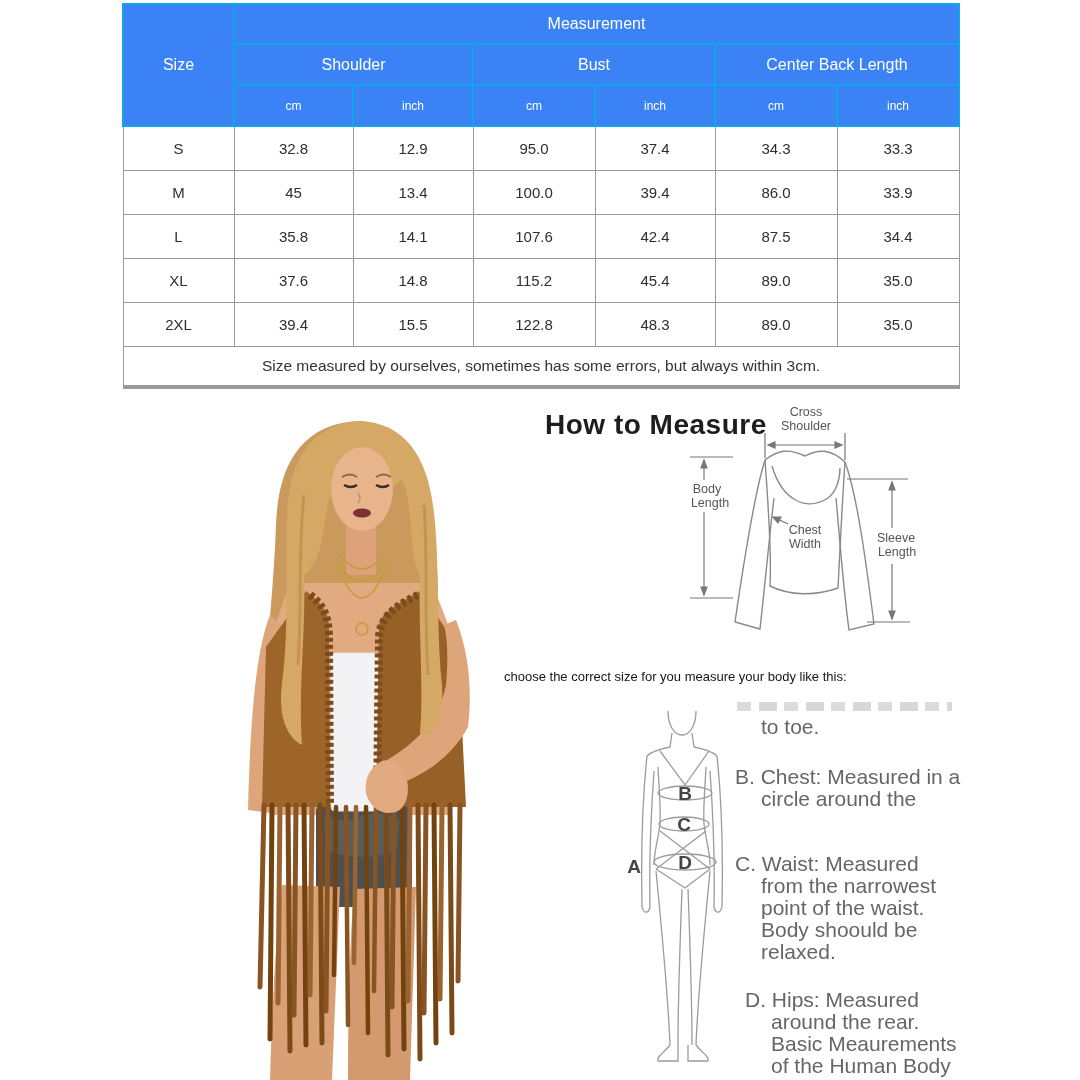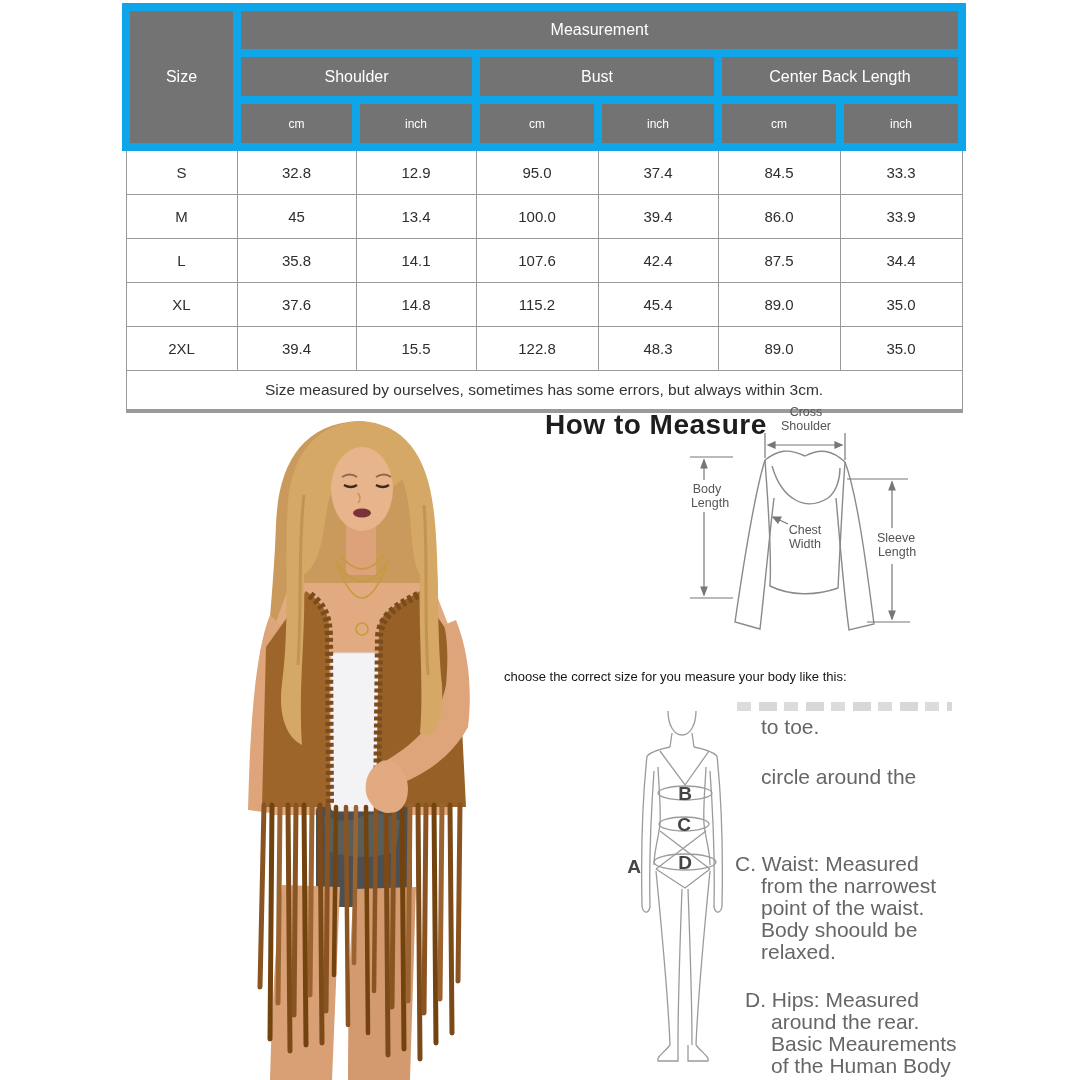--- a/index.html
+++ b/index.html
@@ -3,21 +3,21 @@
 <meta charset="utf-8">
 <style>
   html,body{margin:0;padding:0;}
   body{width:1080px;height:1080px;background:#ffffff;position:relative;overflow:hidden;
        font-family:"Liberation Sans", sans-serif;color:#333;}
   .abs{position:absolute;}
 
   
   #size-table{position:absolute;left:122px;top:3px;width:836px;border-collapse:collapse;table-layout:fixed;}
   #size-table td{text-align:center;vertical-align:middle;font-size:15px;color:#2e2e2e;}
-  #size-table td.hdr{background:#737373;color:#fff;border:8px solid #0ea5e9;font-size:16px;}
+  #size-table td.hdr{background:#3b82f6;color:#fff;border:2px solid #0ea5e9;font-size:16px;}
   #size-table td.data{border:1px solid #999;background:#fff;height:41px;}
   #size-table tr.h1 td{height:36px;}
   #size-table tr.h2 td{height:37px;}
   #size-table tr.h3 td{height:37px;font-size:12px;}
   #size-table td.note-cell{border:1px solid #999;border-bottom:4px solid #9a9a9a;height:36px;font-size:15.5px;color:#333;}
 
   
   .htm-title{position:absolute;left:545px;top:409px;font-size:28px;font-weight:600;color:#1d1d1d;letter-spacing:0.5px;}
   .intro-line{position:absolute;left:504px;top:669px;font-size:13px;color:#151515;}
 
@@ -59,21 +59,21 @@
     <td class="hdr">cm</td>
     <td class="hdr">inch</td>
   </tr>
 
   <tr>
     <td class="data">S</td>
     <td class="data">32.8</td>
     <td class="data">12.9</td>
     <td class="data">95.0</td>
     <td class="data">37.4</td>
-    <td class="data">84.5</td>
+    <td class="data">34.3</td>
     <td class="data">33.3</td>
   </tr>
   <tr>
     <td class="data">M</td>
     <td class="data">45</td>
     <td class="data">13.4</td>
     <td class="data">100.0</td>
     <td class="data">39.4</td>
     <td class="data">86.0</td>
     <td class="data">33.9</td>
@@ -269,20 +269,21 @@
   </g>
 </svg>
 
 <div class="masked-line"></div>
 
 <div class="measure-item" style="top:716px;">
   <div class="cont">to toe.</div>
 </div>
 
 <div class="measure-item" style="top:766px;">
+  <div>B. Chest: Measured in a</div>
   <div class="cont">circle around the</div>
 </div>
 
 <div class="measure-item" style="top:853px;">
   <div>C. Waist: Measured</div>
   <div class="cont">from the narrowest</div>
   <div class="cont">point of the waist.</div>
   <div class="cont">Body shoould be</div>
   <div class="cont">relaxed.</div>
 </div>

